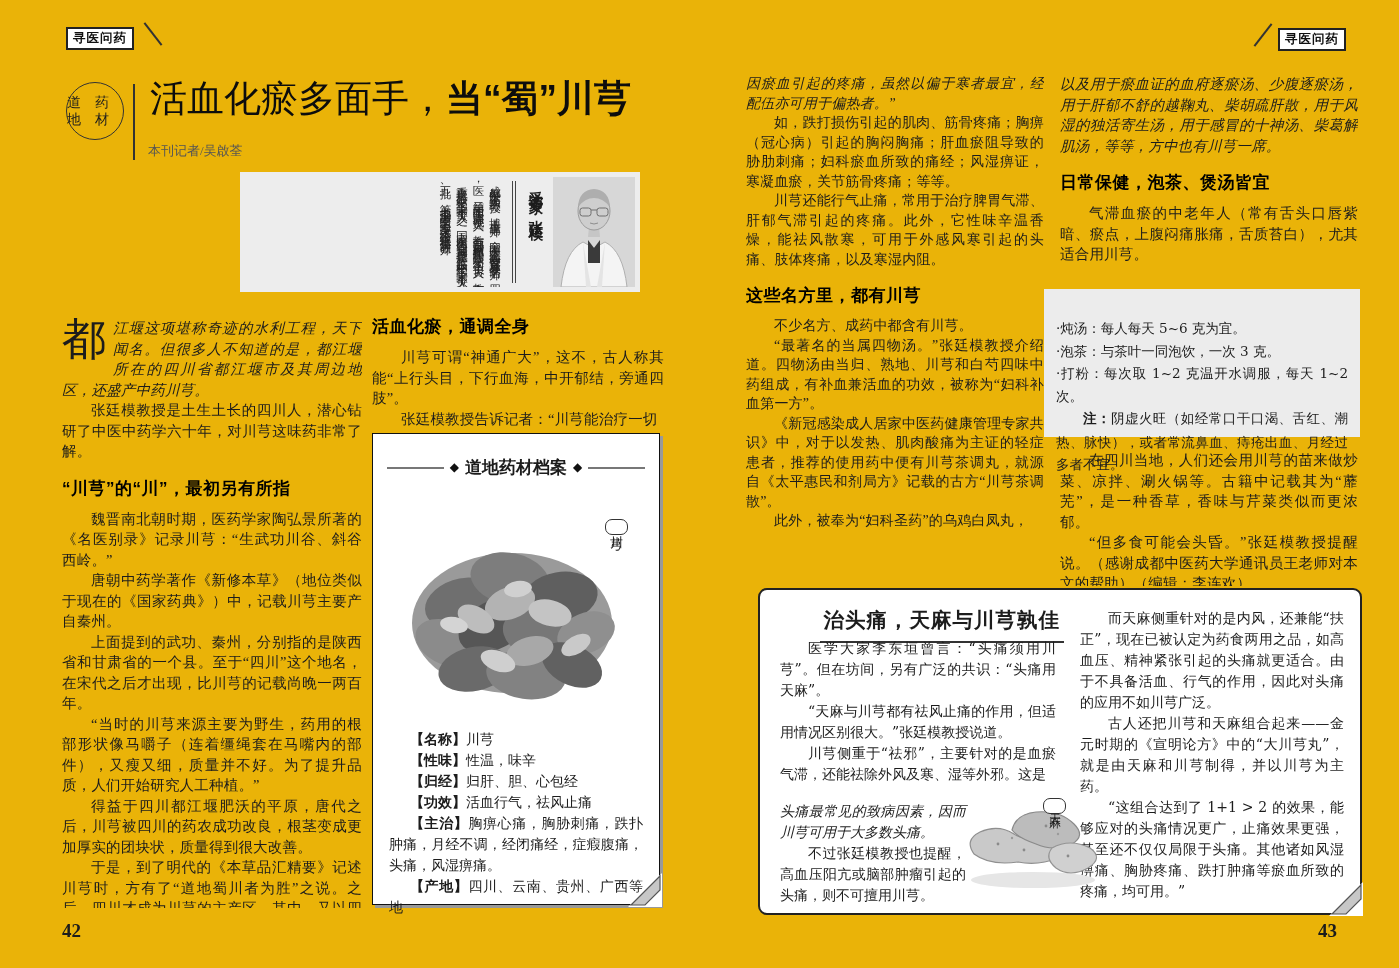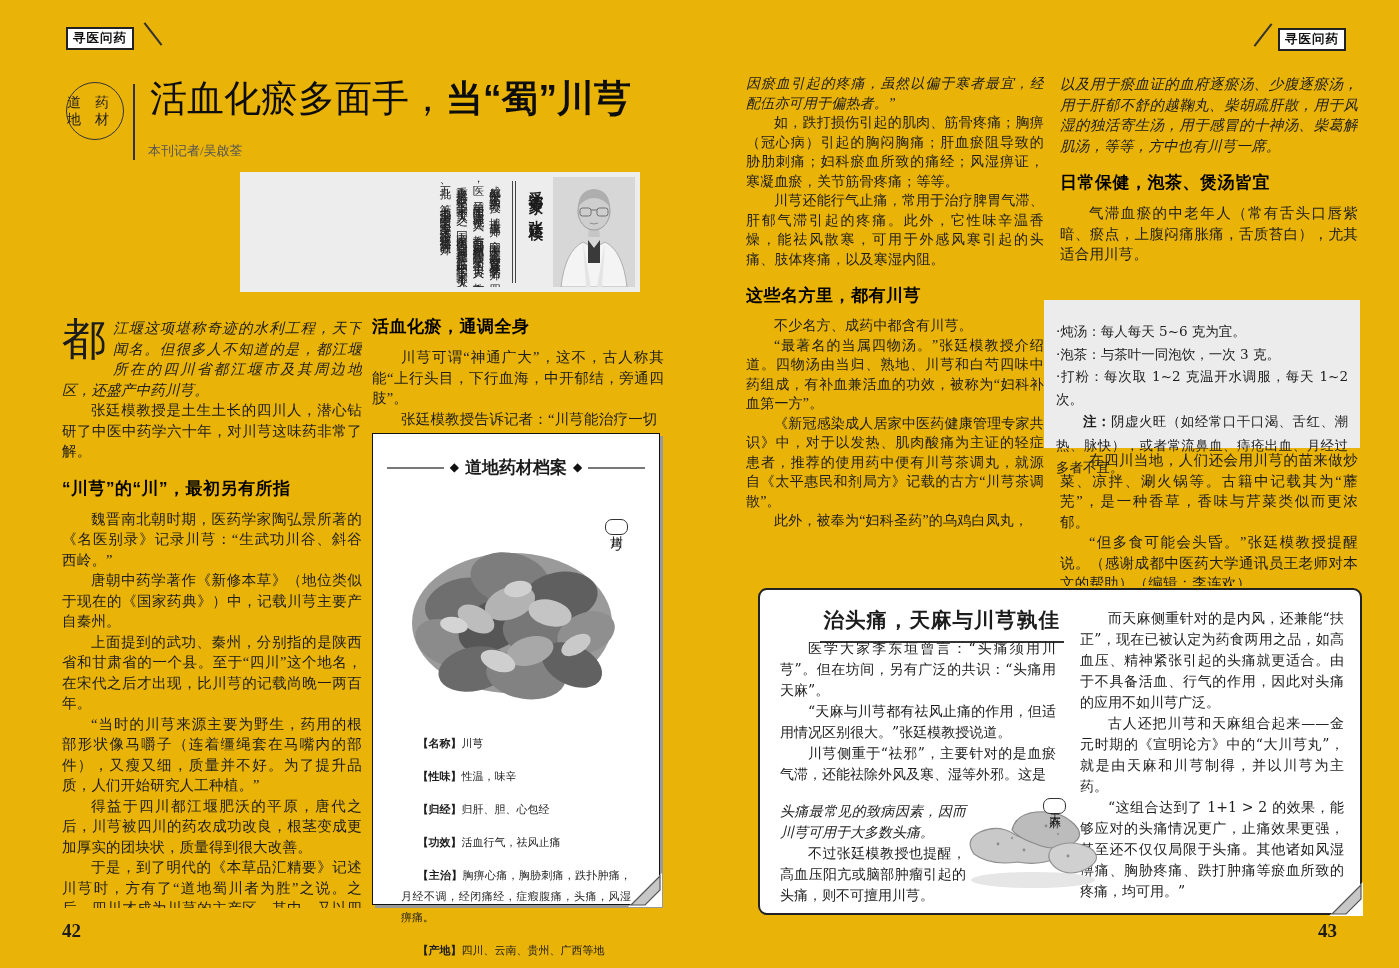--- a/index.html
+++ b/index.html
@@ -49,27 +49,27 @@
   .archbox{position:absolute;left:372px;top:433px;width:288px;height:472px;background:#fff;
            border:1.5px solid #111;box-shadow:3px 3px 0 #999;box-sizing:border-box;}
   .arch-titlerow{display:flex;align-items:center;gap:6px;margin:22px 14px 0;}
   .arch-line{flex:1;height:2px;background:#777;}
   .arch-title{font-family:"Liberation Sans",sans-serif;font-weight:800;font-size:17px;white-space:nowrap;}
   .diamond{font-size:12px;color:#111;}
   .arch-photo{position:relative;width:252px;height:228px;margin:14px auto 0;}
   .vlabel{position:absolute;writing-mode:vertical-rl;border:1.5px solid #333;border-radius:7px;
           background:#fff;padding:5px 3px;font-size:13px;line-height:15px;letter-spacing:2px;}
   .arch-list{margin:8px 16px 0;}
-  .arch-list p{margin:12px;font-size:11px;line-height:20px;text-indent:1.5em;text-align:justify;}
+  .arch-list p{margin:0;font-size:14px;line-height:20px;text-indent:1.5em;text-align:justify;}
   .ak{font-family:"Liberation Sans",sans-serif;font-weight:800;}
   .av{font-family:"DejaVu Serif",serif;}
 
   
   .tipsbox{position:absolute;left:1044px;top:289px;width:316px;height:148px;background:#ececec;
-           box-sizing:border-box;padding:20px 12px;margin-top:11px;}
+           box-sizing:border-box;padding:28px 12px;}
   .tipsbox p{margin:0;font-size:13.5px;line-height:22.5px;font-family:"DejaVu Serif",serif;text-align:justify;}
   .tipsbox .note{text-indent:2em;}
   .nlabel{font-family:"Liberation Sans",sans-serif;font-weight:800;}
 
   
   .hbox{position:absolute;left:758px;top:588px;width:604px;height:327px;background:#fff;
         border:2px solid #222;border-radius:9px;box-sizing:border-box;}
   .hb-title{position:absolute;left:18px;top:16px;width:286px;text-align:right;}
   .hb-title span{display:inline-block;font-weight:800;font-size:20.5px;letter-spacing:1px;
                  border-bottom:2px solid #333;padding:0 4px 7px;font-family:"DejaVu Serif",serif;}

